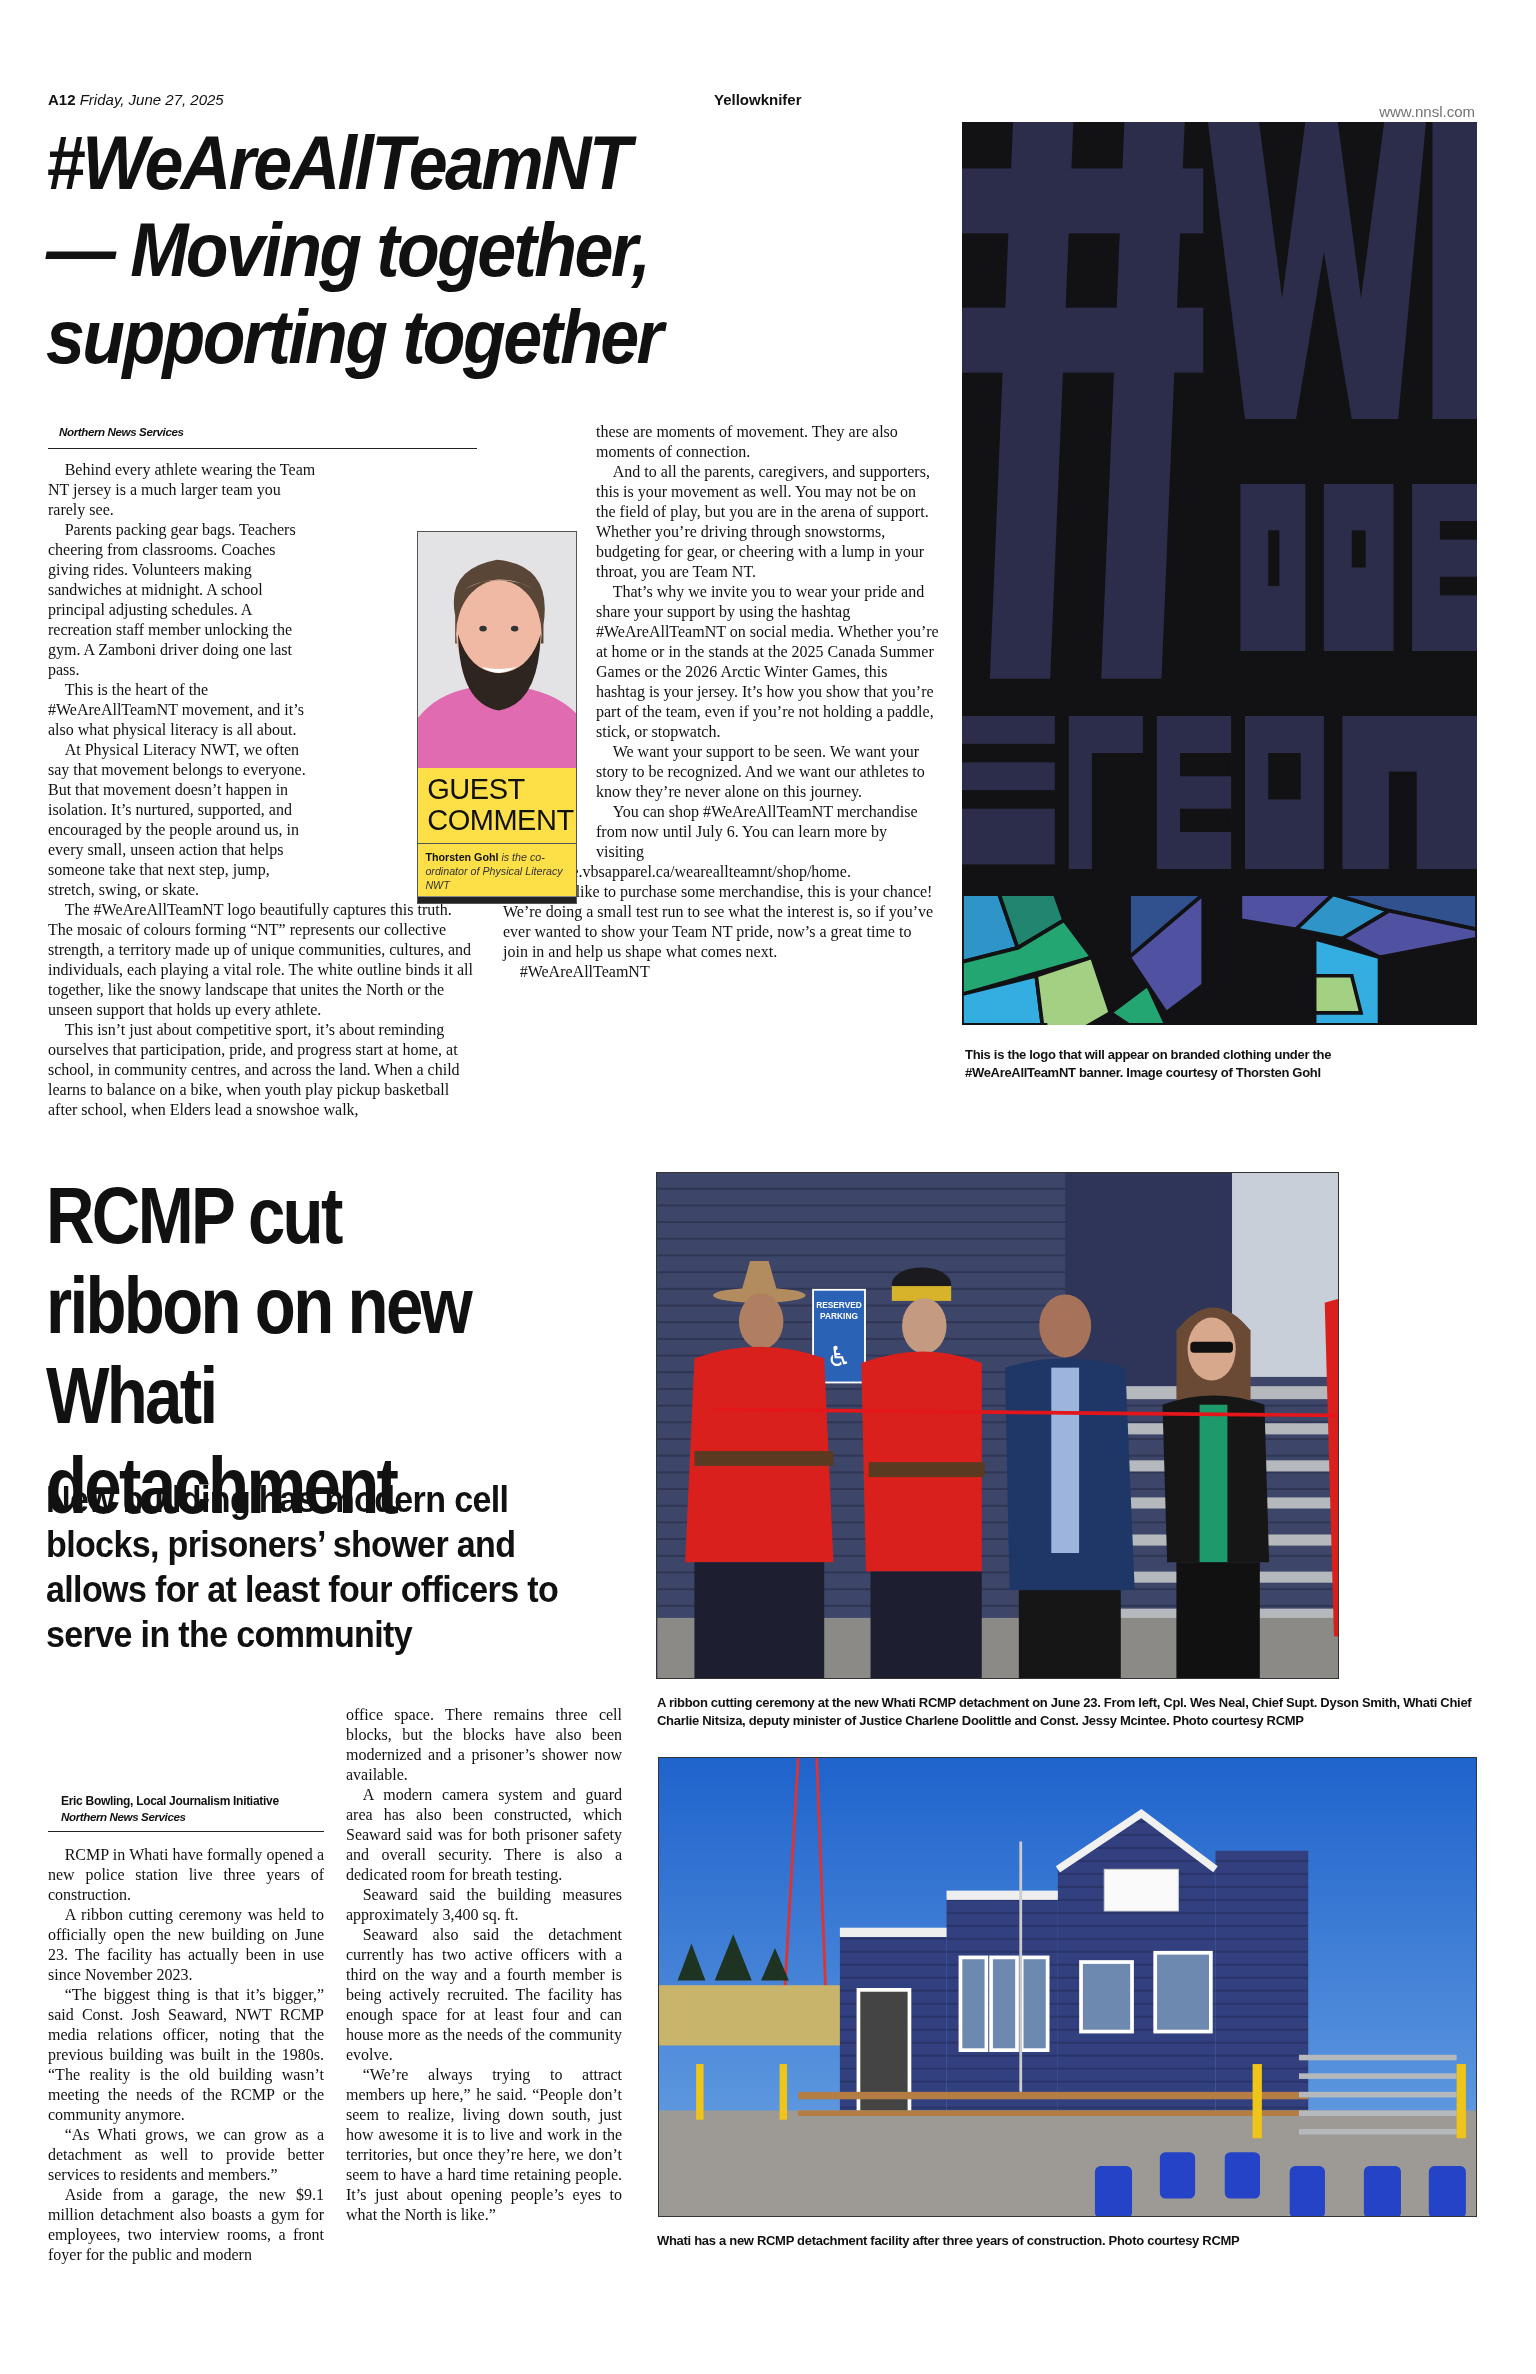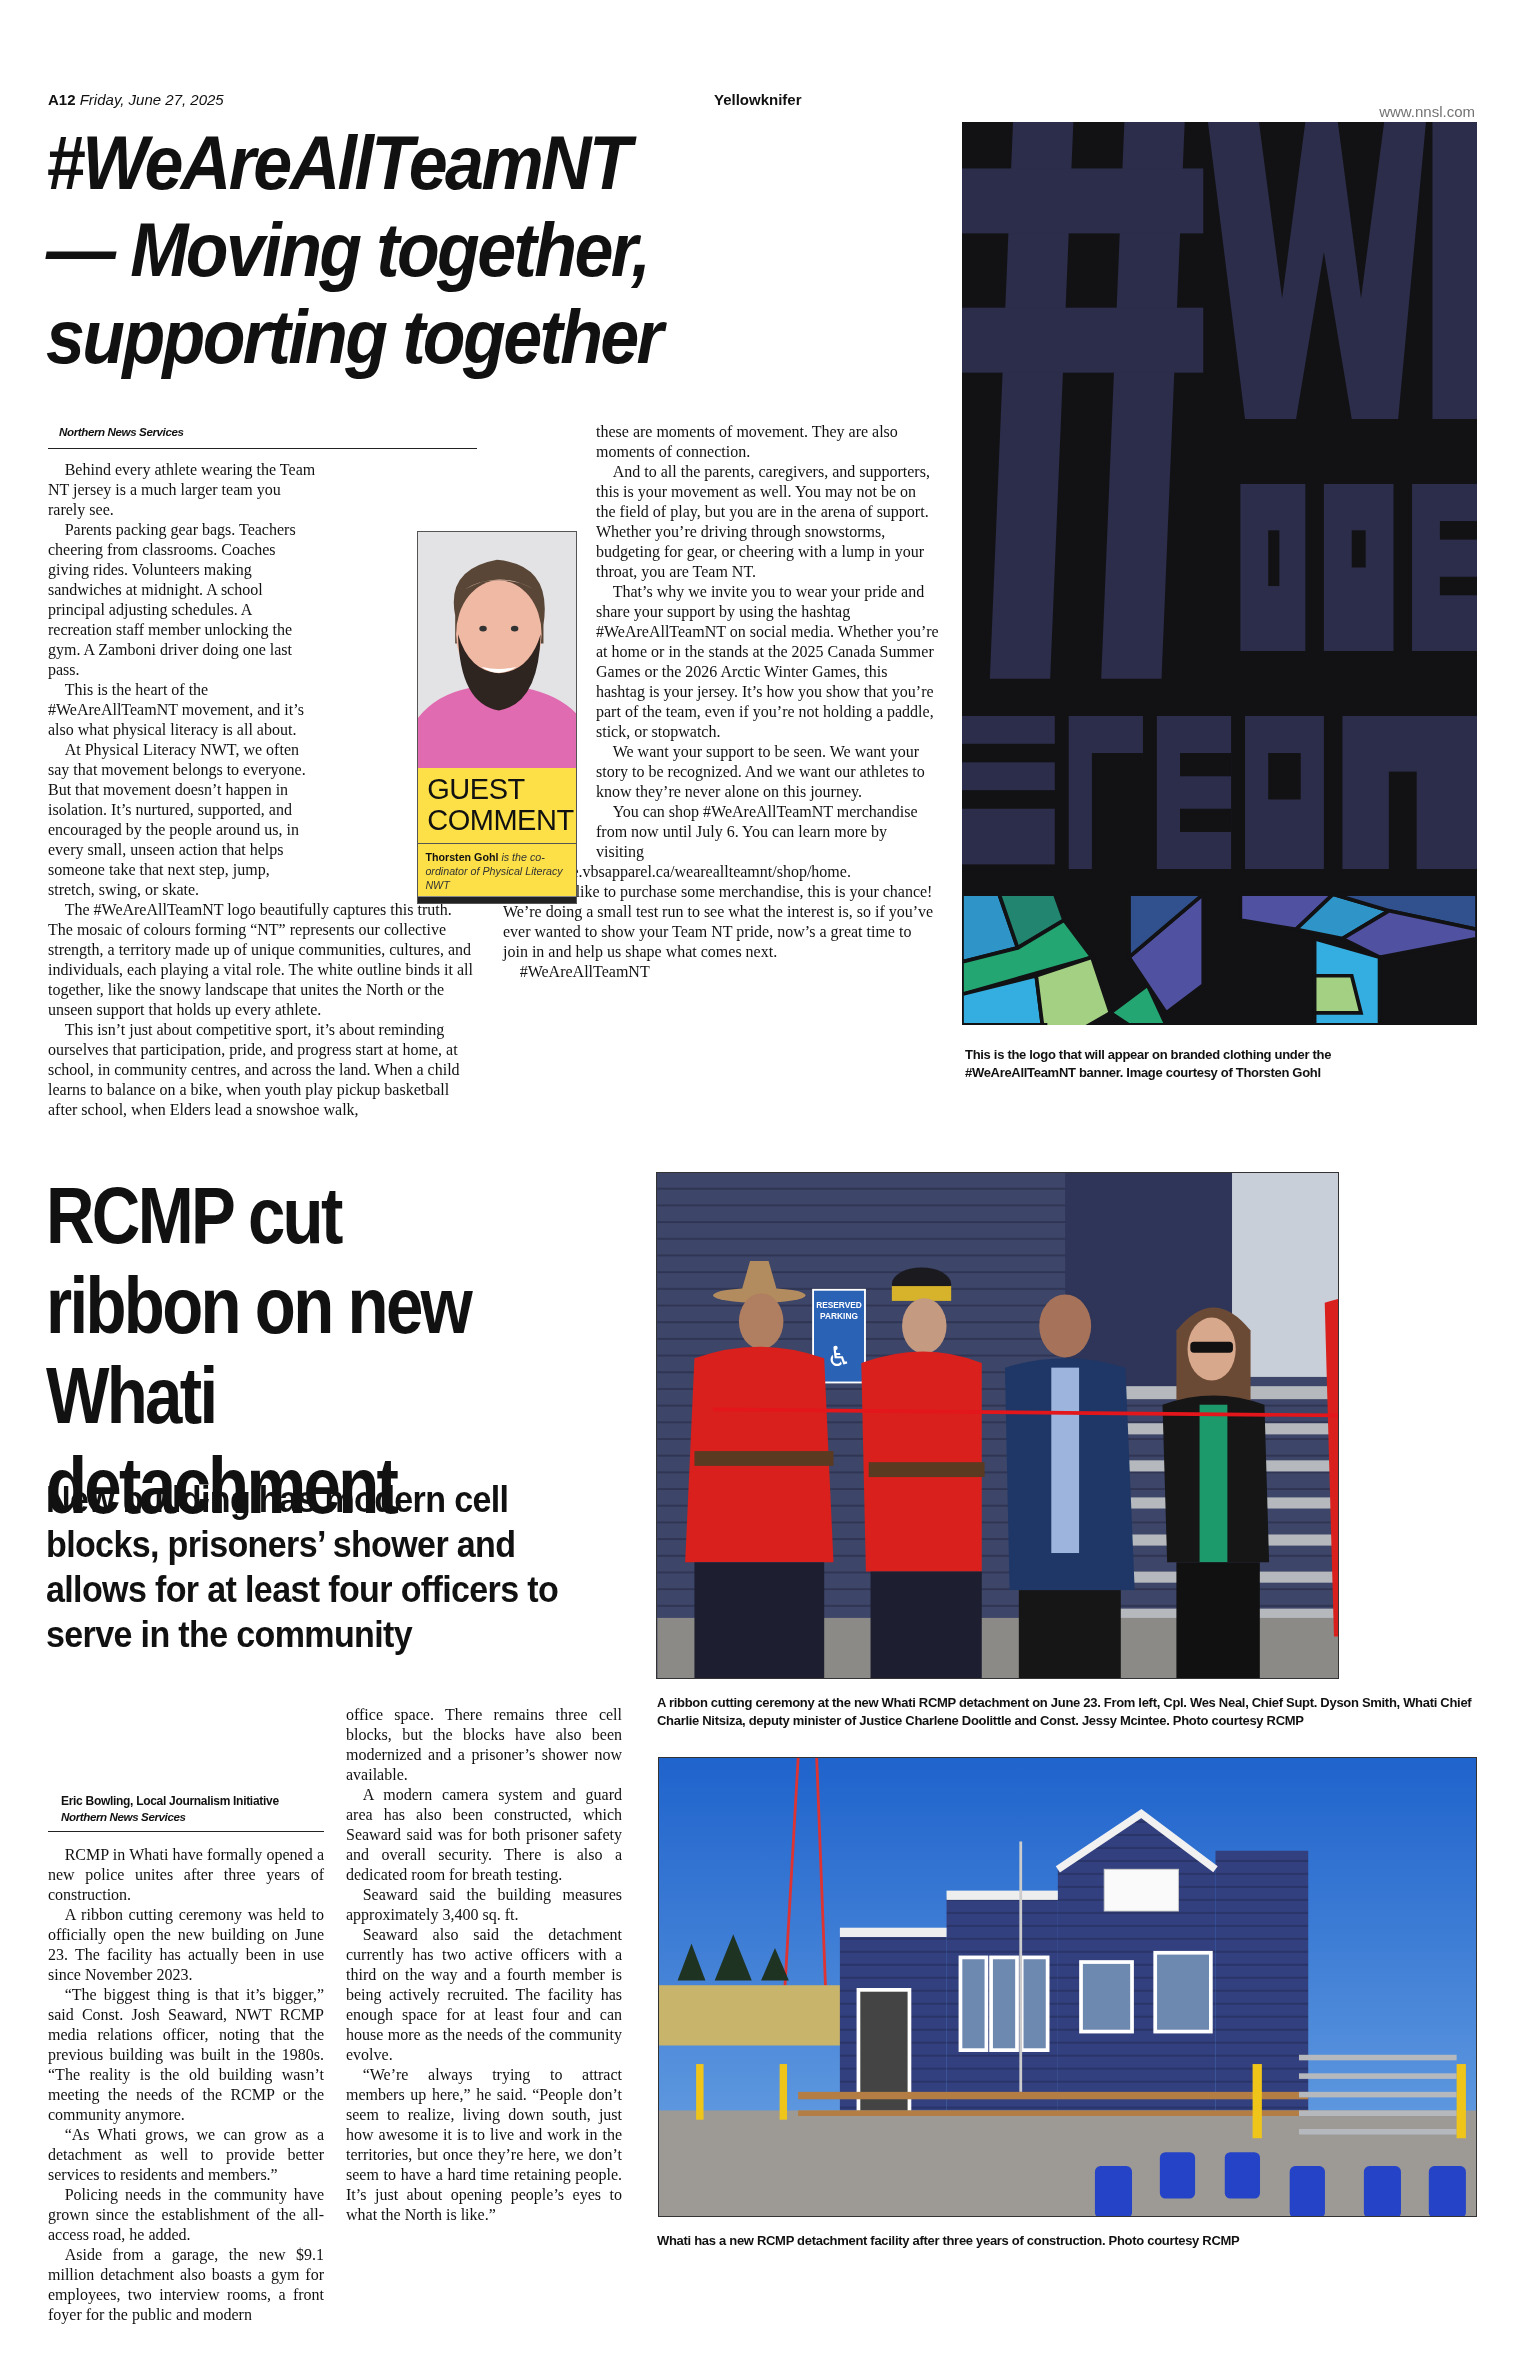--- a/index.html
+++ b/index.html
@@ -179,25 +179,24 @@
 <div class="cap" style="left:965px; top:1046px; width:436px;">This is the logo that will appear on branded clothing under the #WeAreAllTeamNT banner. Image courtesy of Thorsten Gohl</div>
 
 <div class="hl2">RCMP cut ribbon on new Whati detachment</div>
 <div class="deck">New building has modern cell blocks, prisoners’ shower and allows for at least four officers to serve in the community</div>
 
 <div class="col justify" style="left:48px; top:1793px; width:276px;">
   <div class="byline rule" style="padding:0 0 5.6px 13px; margin-bottom:13px;">
     <b>Eric Bowling, Local Journalism Initiative</b><br>
     <i>Northern News Services</i>
   </div>
-  <p>RCMP in Whati have formally opened a new police unites after three years of construction.</p>
+  <p>RCMP in Whati have formally opened a new police station live three years of construction.</p>
   <p>A ribbon cutting ceremony was held to officially open the new building on June 23. The facility has actually been in use since November 2023.</p>
   <p>“The biggest thing is that it’s bigger,” said Const. Josh Seaward, NWT RCMP media relations officer, noting that the previous building was built in the 1980s. “The reality is the old building wasn’t meeting the needs of the RCMP or the community anymore.</p>
   <p>“As Whati grows, we can grow as a detachment as well to provide better services to residents and members.”</p>
-  <p>Policing needs in the community have grown since the establishment of the all-access road, he added.</p>
   <p>Aside from a garage, the new $9.1 million detachment also boasts a gym for employees, two interview rooms, a front foyer for the public and modern</p>
 </div>
 
 <div class="col justify" style="left:346px; top:1705px; width:276px;">
   <p class="flush">office space. There remains three cell blocks, but the blocks have also been modernized and a prisoner’s shower now available.</p>
   <p>A modern camera system and guard area has also been constructed, which Seaward said was for both prisoner safety and overall security. There is also a dedicated room for breath testing.</p>
   <p>Seaward said the building measures approximately 3,400 sq. ft.</p>
   <p>Seaward also said the detachment currently has two active officers with a third on the way and a fourth member is being actively recruited. The facility has enough space for at least four and can house more as the needs of the community evolve.</p>
   <p>“We’re always trying to attract members up here,” he said. “People don’t seem to realize, living down south, just how awesome it is to live and work in the territories, but once they’re here, we don’t seem to have a hard time retaining people. It’s just about opening people’s eyes to what the North is like.”</p>
 </div>

